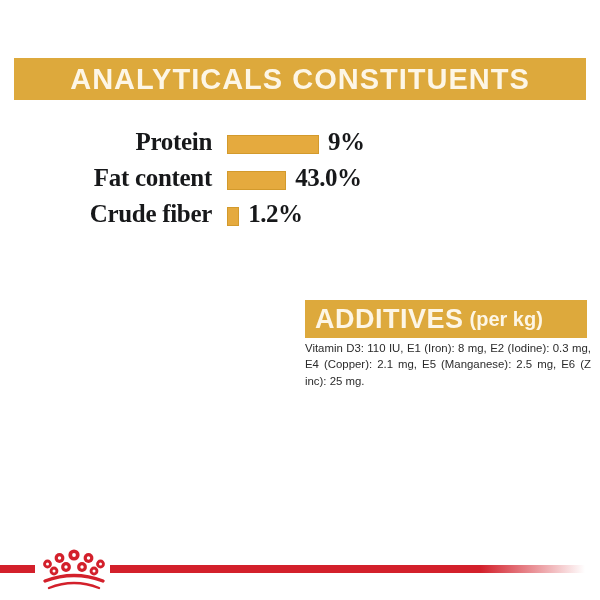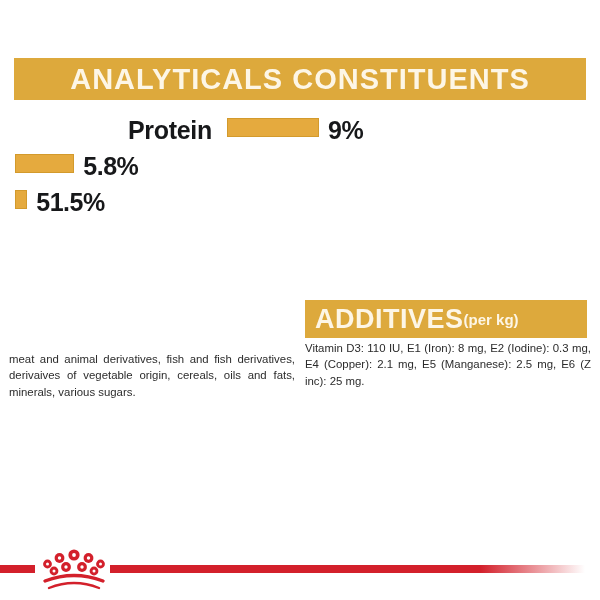--- a/index.html
+++ b/index.html
@@ -53,22 +53,23 @@
 
   
   #nutrients {
     position: absolute;
     left: 0;
     top: 118px;
     width: 600px;
   }
   .nutrient-row {
     display: flex;
-    align-items: flex-start;
+    align-items: flex-end;
     height: 36px;
+    font-family: Liberation Serif, serif;
   }
   .nutrient-label {
     width: 212px;
     text-align: right;
     font-size: 25px;
     font-weight: bold;
     color: #17181a;
     letter-spacing: -0.3px;
     line-height: 1;
   }
@@ -114,21 +115,22 @@
     height: 38px;
     justify-content: flex-start;
     padding-left: 10px;
   }
   #additives-banner .banner-text {
     font-size: 27px;
     letter-spacing: 0.5px;
     text-align: right;
   }
   #additives-banner .per-kg {
-    font-size: 15px;
+    font-size: 20px;
+    margin-left: 6px;
     letter-spacing: 0;
   }
 
   .body-text {
     position: absolute;
     font-size: 11.4px;
     line-height: 1.43;
     color: #2b2b2b;
     text-align: justify;
   }
@@ -184,34 +186,35 @@
 
   <div id="nutrients">
       <div class="nutrient-row">
         <div class="nutrient-label">Protein</div>
         <div class="bar-cell">
           <div class="bar" style="width: 92px; background: rgb(229, 170, 62);"></div>
         </div>
         <div class="nutrient-value">9%</div>
       </div>
       <div class="nutrient-row">
+        <div class="nutrient-label">Fat content</div>
         <div class="bar-cell">
           <div class="bar" style="width: 59.2889px; background: rgb(229, 170, 62);"></div>
         </div>
-        <div class="nutrient-value">5.8%</div>
+        <div class="nutrient-value">43.0%</div>
       </div>
       <div class="nutrient-row">
+        <div class="nutrient-label">Crude fiber</div>
         <div class="bar-cell">
           <div class="bar" style="width: 12.2667px; background: rgb(229, 170, 62);"></div>
         </div>
-        <div class="nutrient-value">51.5%</div>
+        <div class="nutrient-value">1.2%</div>
       </div>
     </div>
 
-  <div class="body-text" id="composition-text">meat and animal derivatives, fish and fish derivatives, derivaives of vegetable origin, cereals, oils and fats, minerals, various sugars.</div>
 
   <div class="banner" id="additives-banner">
     <span class="banner-text">ADDITIVES</span>
     <span class="banner-text per-kg">(per kg)</span>
   </div>
   <div class="body-text" id="additives-text">Vitamin D3: 110 IU, E1 (Iron): 8 mg, E2 (Iodine): 0.3 mg, E4 (Copper): 2.1 mg, E5 (Manganese): 2.5 mg, E6 (Z inc): 25 mg.</div>
 
   <div id="footer">
     <div class="rule-left"></div>
     <div class="rule-right"></div>

